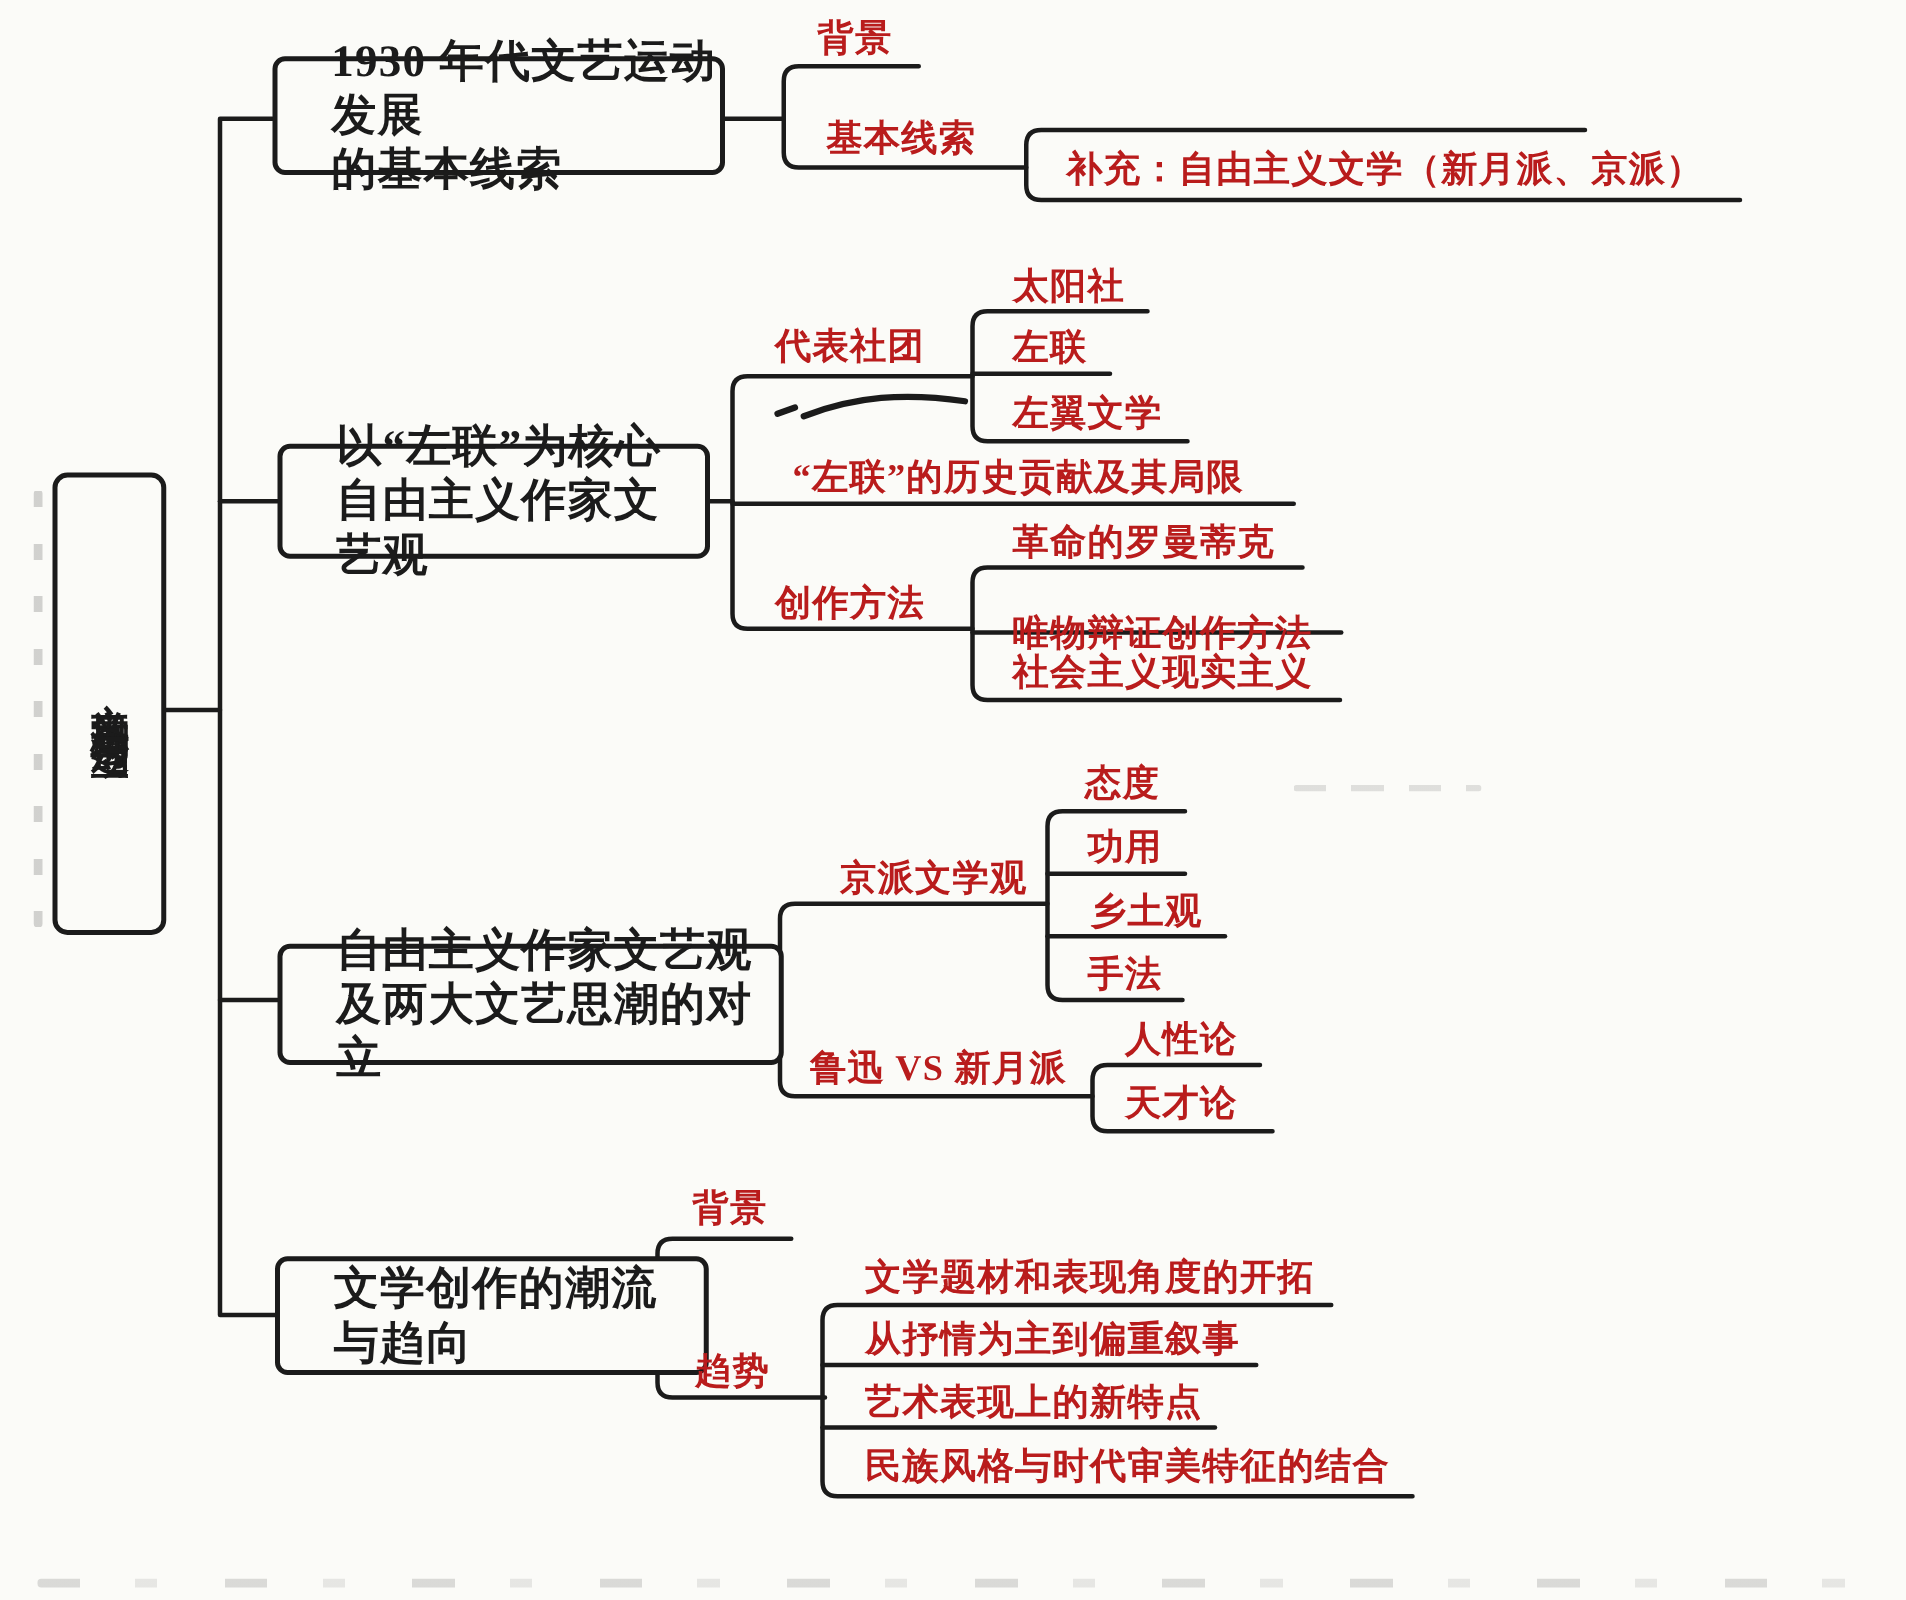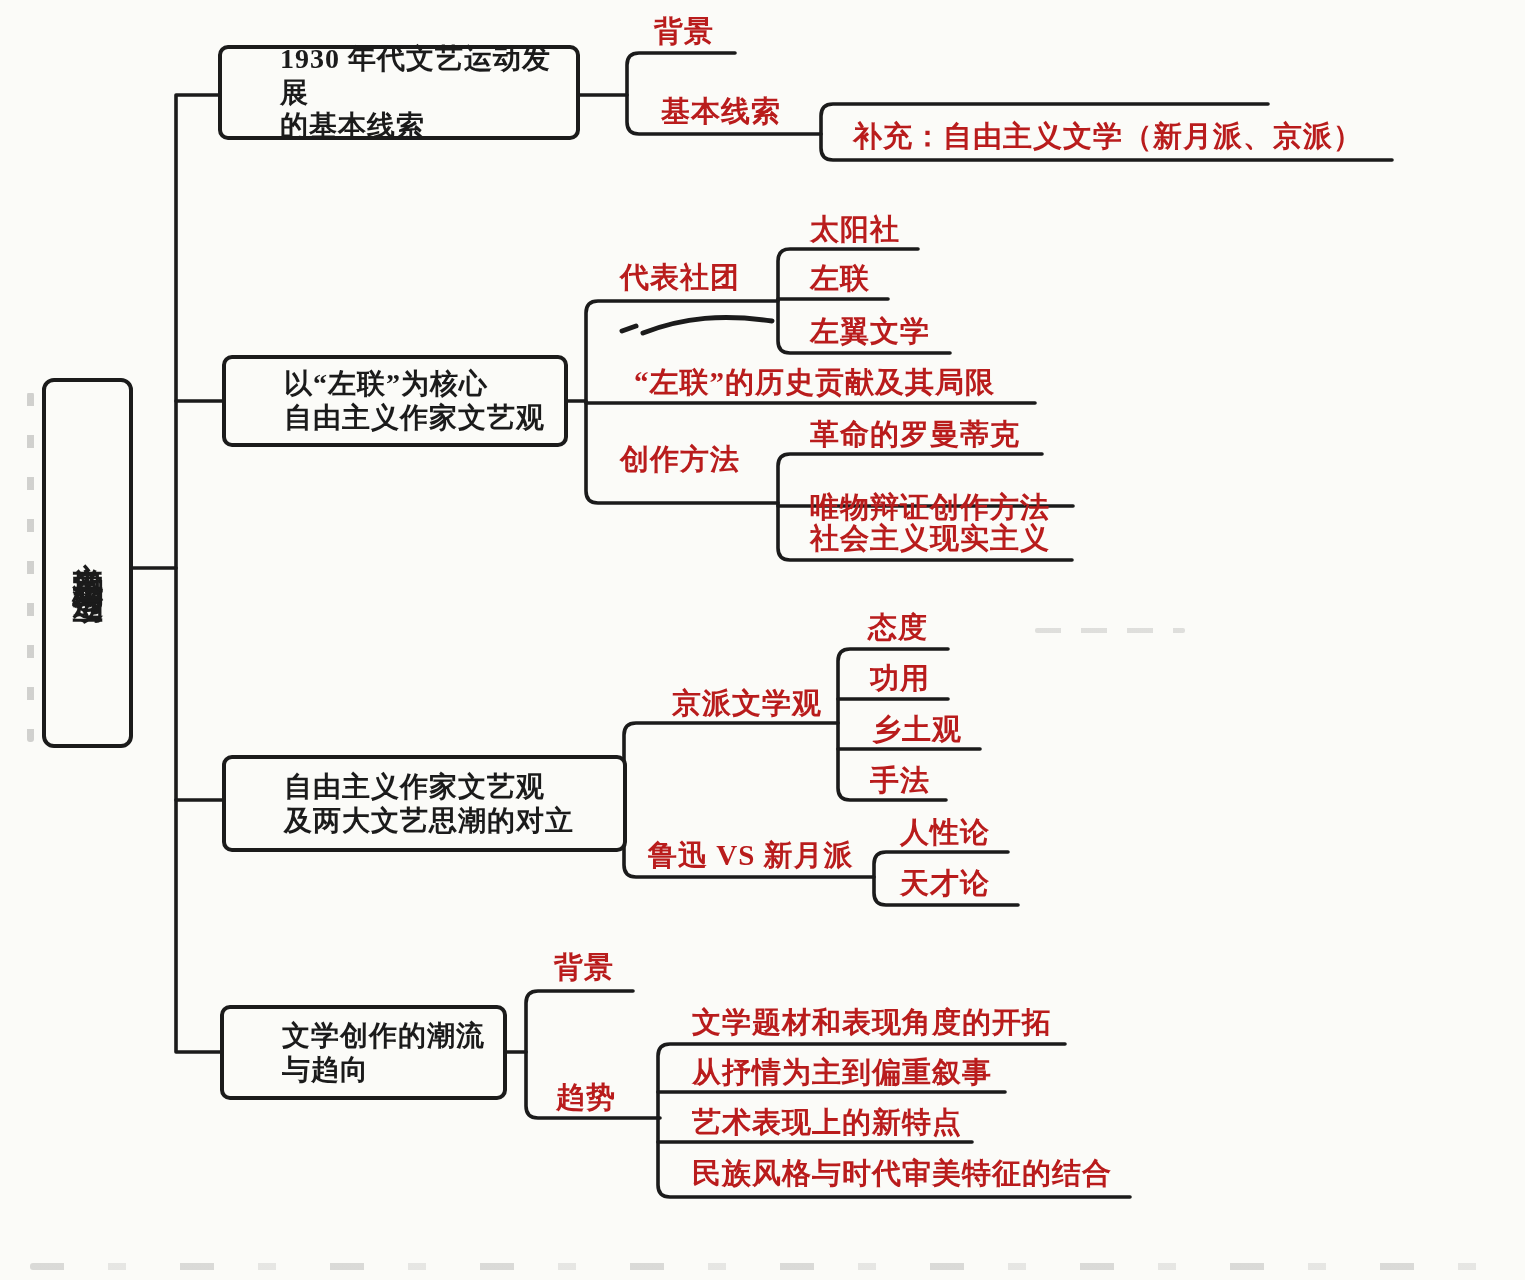--- a/index.html
+++ b/index.html
@@ -22,23 +22,23 @@
     color:#b91c1c;
   }
   .node{
     position:absolute;
     box-sizing:border-box;
     border:4px solid #1b1b1b;
     border-radius:10px;
     background:#fbfbf8;
     display:flex;
     align-items:center;
-    padding-left:58px;
+    padding-left:43px;
     font-weight:700;
-    font-size:28px;
+    font-size:36px;
     line-height:1.2;
     letter-spacing:1px;
     white-space:pre-line;
   }
   .rootnode{
     position:absolute;
     box-sizing:border-box;
     border:4px solid #1b1b1b;
     border-radius:12px;
     background:#fbfbf8;
@@ -122,33 +122,33 @@
 
   <div class="node" style="left:218px;top:45px;width:362px;height:95px;">1930 年代文艺运动发展
 的基本线索</div>
 
   <div class="node" style="left:222px;top:355px;width:346px;height:92px;">以“左联”为核心
 自由主义作家文艺观</div>
 
   <div class="node" style="left:222px;top:755px;width:405px;height:97px;">自由主义作家文艺观
 及两大文艺思潮的对立</div>
 
-  <div class="node" style="left:220px;top:1005px;width:287px;height:95px;">文学创作的潮流
+  <div class="node" style="left:220px;top:1005px;width:347px;height:95px;">文学创作的潮流
 与趋向</div>
 
   <div class="lbl" style="left:654px;top:14px;">背景</div>
   <div class="lbl" style="left:661px;top:94px;">基本线索</div>
   <div class="lbl" style="left:853px;top:119px;">补充：自由主义文学（新月派、京派）</div>
 
   <div class="lbl" style="left:620px;top:260px;">代表社团</div>
   <div class="lbl" style="left:810px;top:212px;">太阳社</div>
   <div class="lbl" style="left:810px;top:261px;">左联</div>
   <div class="lbl" style="left:810px;top:314px;">左翼文学</div>
   <div class="lbl" style="left:634px;top:365px;">“左联”的历史贡献及其局限</div>
-  <div class="lbl" style="left:620px;top:442px;text-align:right;">创作方法</div>
+  <div class="lbl" style="left:620px;top:466px;text-align:right;">创作方法</div>
   <div class="lbl" style="left:810px;top:417px;">革命的罗曼蒂克</div>
   <div class="lbl" style="left:810px;top:464px;margin-top:26px;">唯物辩证创作方法</div>
   <div class="lbl" style="left:810px;top:521px;">社会主义现实主义</div>
 
   <div class="lbl" style="left:650px;top:686px;margin-left:22px;">京派文学观</div>
   <div class="lbl" style="left:868px;top:610px;">态度</div>
   <div class="lbl" style="left:870px;top:661px;">功用</div>
   <div class="lbl" style="left:872px;top:712px;">乡土观</div>
   <div class="lbl" style="left:870px;top:763px;">手法</div>
   <div class="lbl" style="left:648px;top:838px;">鲁迅 VS 新月派</div>

